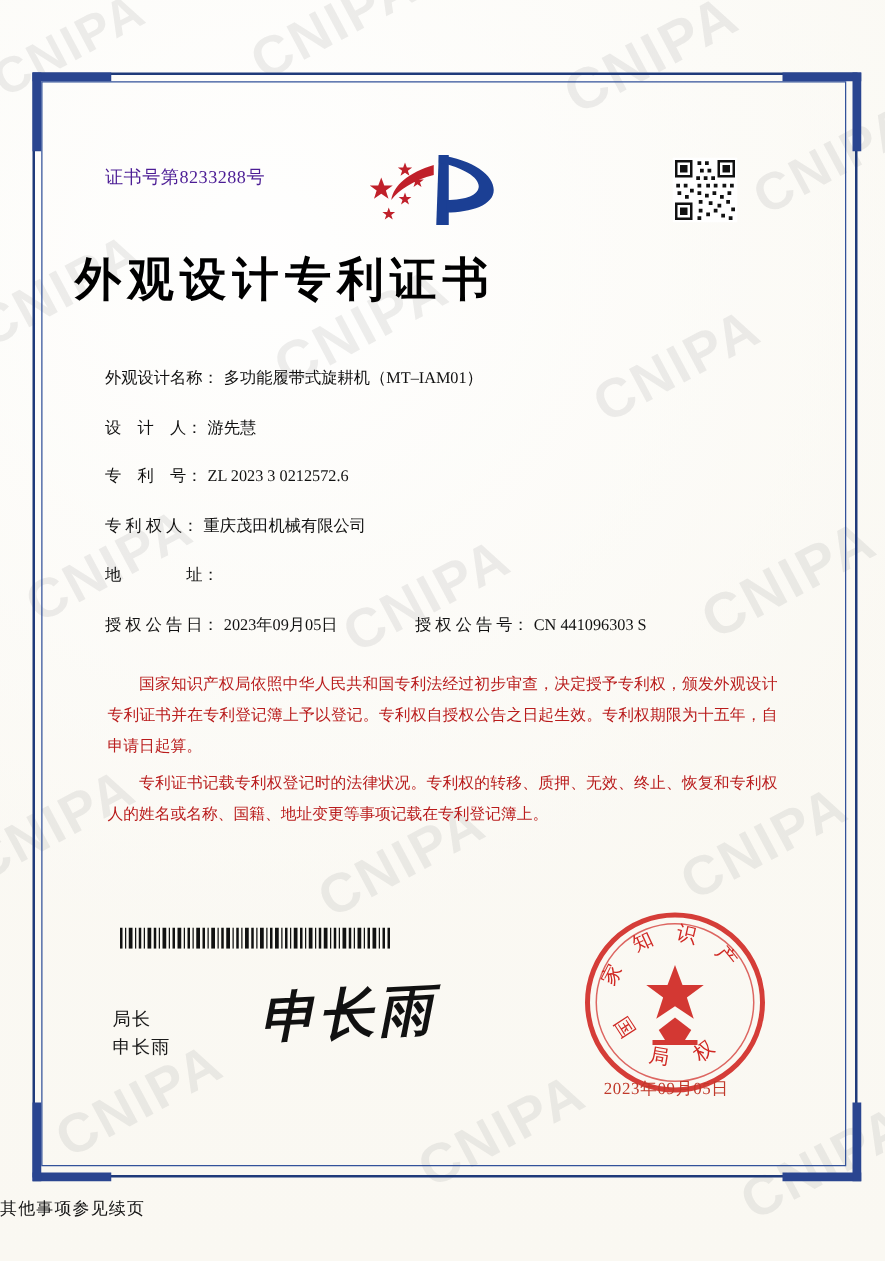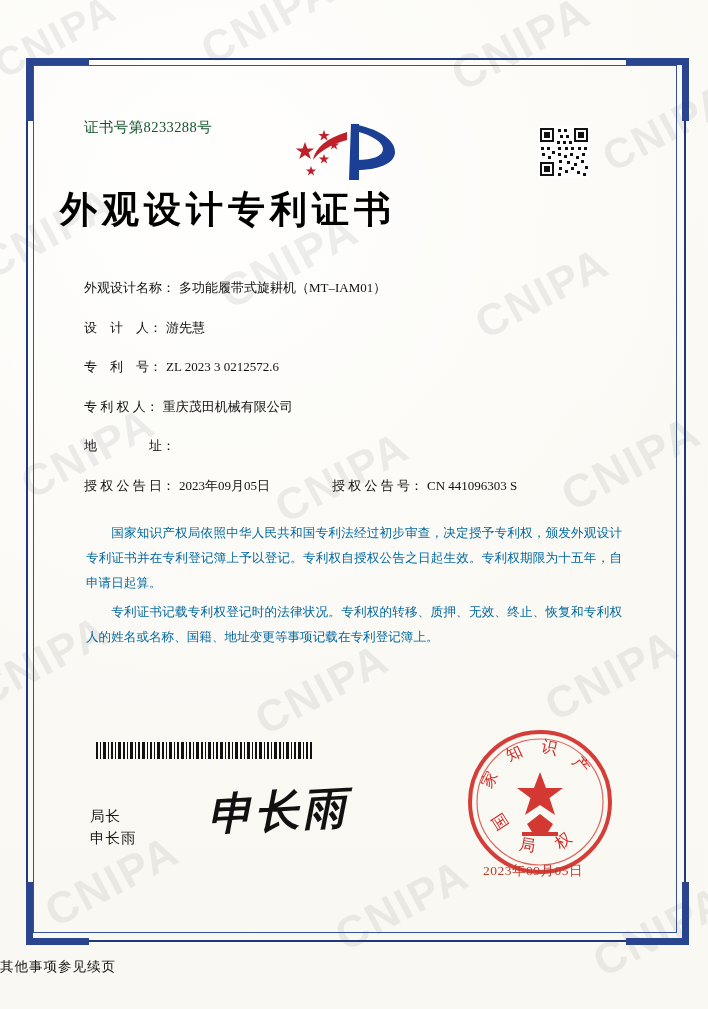--- a/index.html
+++ b/index.html
@@ -81,23 +81,23 @@
   .content {
     position: absolute;
     left: 60px;
     top: 90px;
     width: 588px;
   }
 
   .cert-no {
     font-size: 14.5px;
     letter-spacing: 0.4px;
-    margin-top: 28px;
+    margin-top: 42px;
     margin-left: 24px;
-    color: #14532d;
+    color: #4c1d95;
   }
 
   
   .logo-wrap {
     position: absolute;
     left: 279px;
     top: 118px;
     width: 130px;
     height: 70px;
   }
@@ -145,21 +145,21 @@
     white-space: pre;
   }
 
   
   .paragraphs {
     margin-top: 26px;
     padding: 0 26px 0 26px;
     font-size: 12.6px;
     line-height: 2.0;
     text-align: justify;
-    color: #0369a1;
+    color: #b91c1c;
   }
   .paragraphs p { margin: 0 0 4px 0; text-indent: 2em; }
 
   
   .barcode {
     position: absolute;
     left: 96px;
     top: 742px;
     width: 216px;
     height: 17px;

